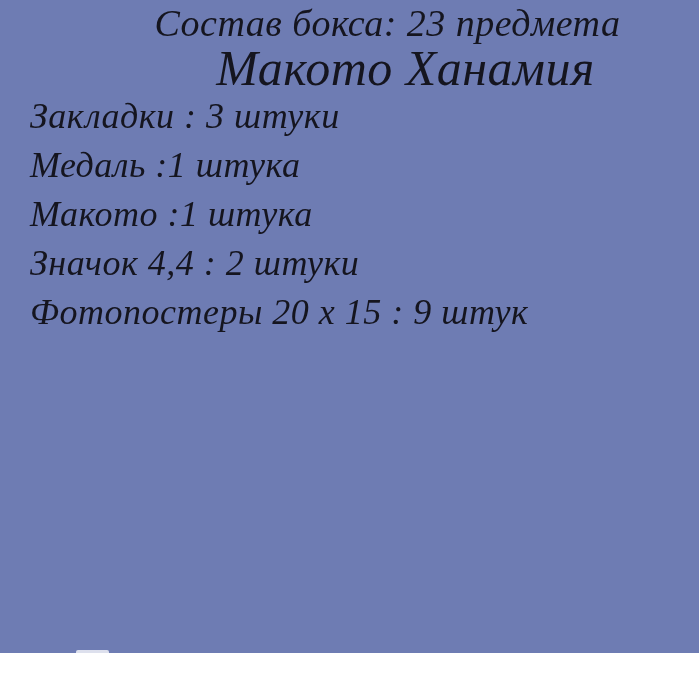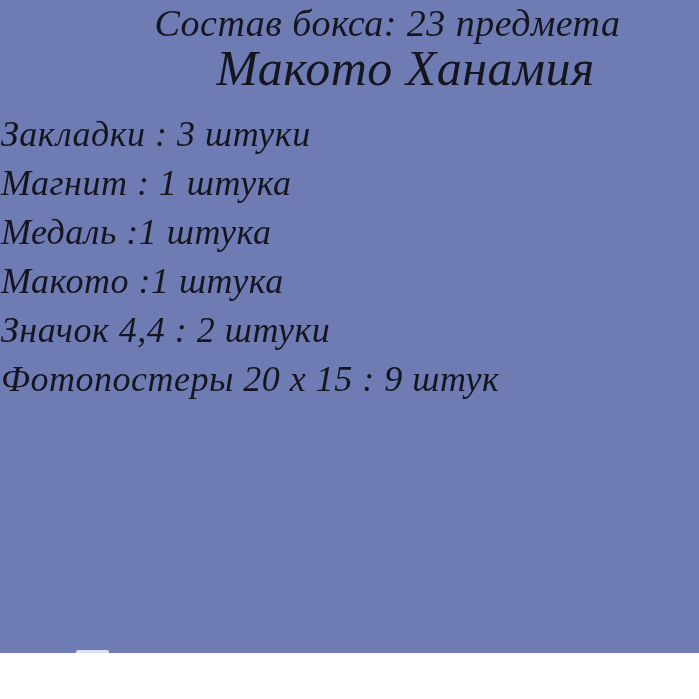--- a/index.html
+++ b/index.html
@@ -33,22 +33,22 @@
   .title-line2 {
     padding-left: 112px;
     text-align: center;
     font-size: 50px;
     line-height: 48px;
     letter-spacing: 0.5px;
     white-space: nowrap;
     font-family: Liberation Serif, serif;
   }
   .items-list {
-    margin-top: 18px;
-    padding-left: 1px;
+    margin-top: 0;
+    padding-left: 30px;
   }
   .item-line {
     font-size: 36px;
     line-height: 49px;
     letter-spacing: 0.5px;
     white-space: nowrap;
   }
   .watermark-fragment {
     position: absolute;
     left: 76px;
@@ -64,21 +64,20 @@
 <body>
 
 <div class="canvas">
 
   <div class="title-line1">Состав бокса: 23 предмета</div>
 
   <div class="title-line2">Макото Ханамия</div>
 
   <div class="items-list">
     <div class="item-line">Закладки : 3 штуки</div>
-    <div class="item-line">Магнит : 1 штука</div>
     <div class="item-line">Медаль :1 штука</div>
     <div class="item-line">Макото :1 штука</div>
     <div class="item-line">Значок 4,4 : 2 штуки</div>
     <div class="item-line">Фотопостеры 20 x 15 : 9 штук</div>
   </div>
 
   <div class="watermark-fragment"></div>
 
 </div>
 

